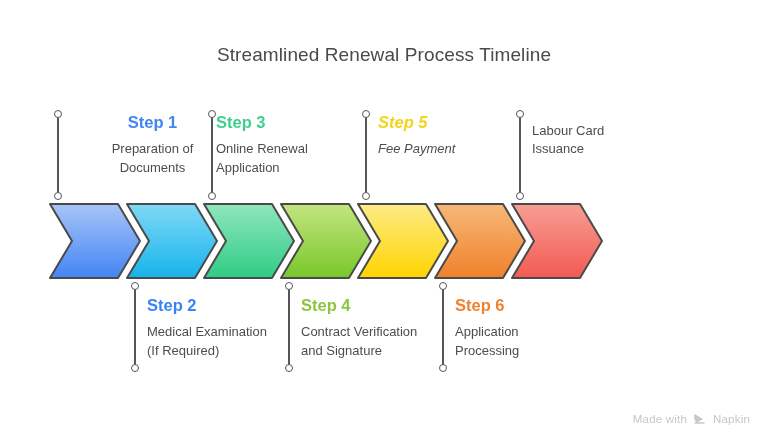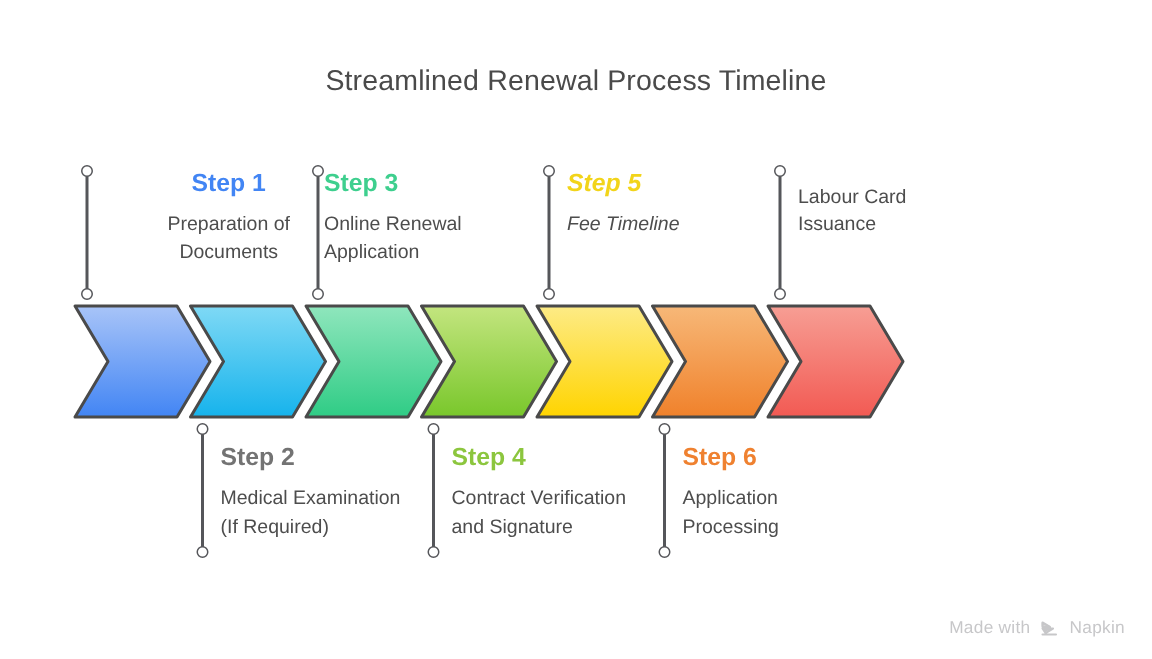--- a/index.html
+++ b/index.html
@@ -159,37 +159,37 @@
         <div class="dot bot"></div>
       </div>
     </div>
   <div id="labels">
       <div class="label-block" style="left: 70px; top: 113px; width: 165px; text-align: center;">
         <div class="step-head" style="color: rgb(66, 133, 244);">Step 1</div>
         <div class="step-desc">Preparation of
 Documents</div>
       </div>
       <div class="label-block" style="left: 147px; top: 296px; width: 165px;">
-        <div class="step-head" style="color: #737373;">Step 2</div>
+        <div class="step-head" style="color: #3b82f6;">Step 2</div>
         <div class="step-desc">Medical Examination
 (If Required)</div>
       </div>
       <div class="label-block" style="left: 216px; top: 113px; width: 165px;">
         <div class="step-head" style="color: rgb(62, 207, 142);">Step 3</div>
         <div class="step-desc">Online Renewal
 Application</div>
       </div>
       <div class="label-block" style="left: 301px; top: 296px; width: 165px;">
         <div class="step-head" style="color: rgb(140, 198, 62);">Step 4</div>
         <div class="step-desc">Contract Verification
 and Signature</div>
       </div>
       <div class="label-block" style="left: 378px; top: 113px; width: 165px; font-style: italic;">
         <div class="step-head" style="color: rgb(242, 212, 26);">Step 5</div>
-        <div class="step-desc">Fee Timeline</div>
+        <div class="step-desc">Fee Payment</div>
       </div>
       <div class="label-block" style="left: 455px; top: 296px; width: 165px;">
         <div class="step-head" style="color: rgb(239, 129, 48);">Step 6</div>
         <div class="step-desc">Application
 Processing</div>
       </div>
       <div class="label-block" style="left: 532px; top: 113px; width: 165px;">
         <div class="step-desc">Labour Card
 Issuance</div>
       </div>

